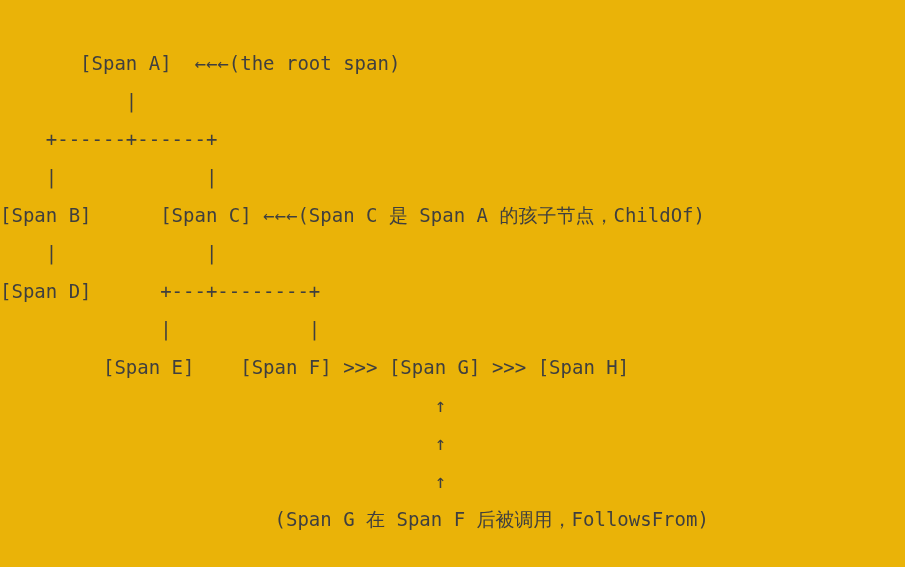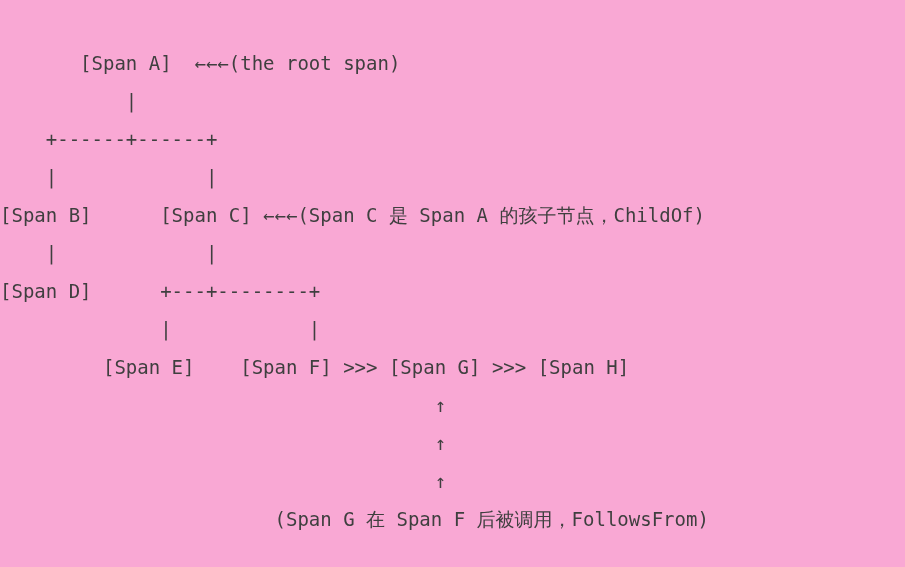--- a/index.html
+++ b/index.html
@@ -10,21 +10,21 @@
   body {
     width: 905px;
     height: 567px;
     background: #f6f6f6;
     overflow: hidden;
   }
   #diagram {
     position: relative;
     width: 905px;
     height: 567px;
-    background: #f9a8d4;
+    background: #eab308;
     box-sizing: border-box;
     padding: 44px 0 0 0;
   }
   pre.ascii-art {
     margin: 0;
     padding: 0;
     font-family: "DejaVu Sans Mono", "Liberation Mono", monospace;
     font-size: 19px;
     line-height: 38px;
     letter-spacing: 0px;

